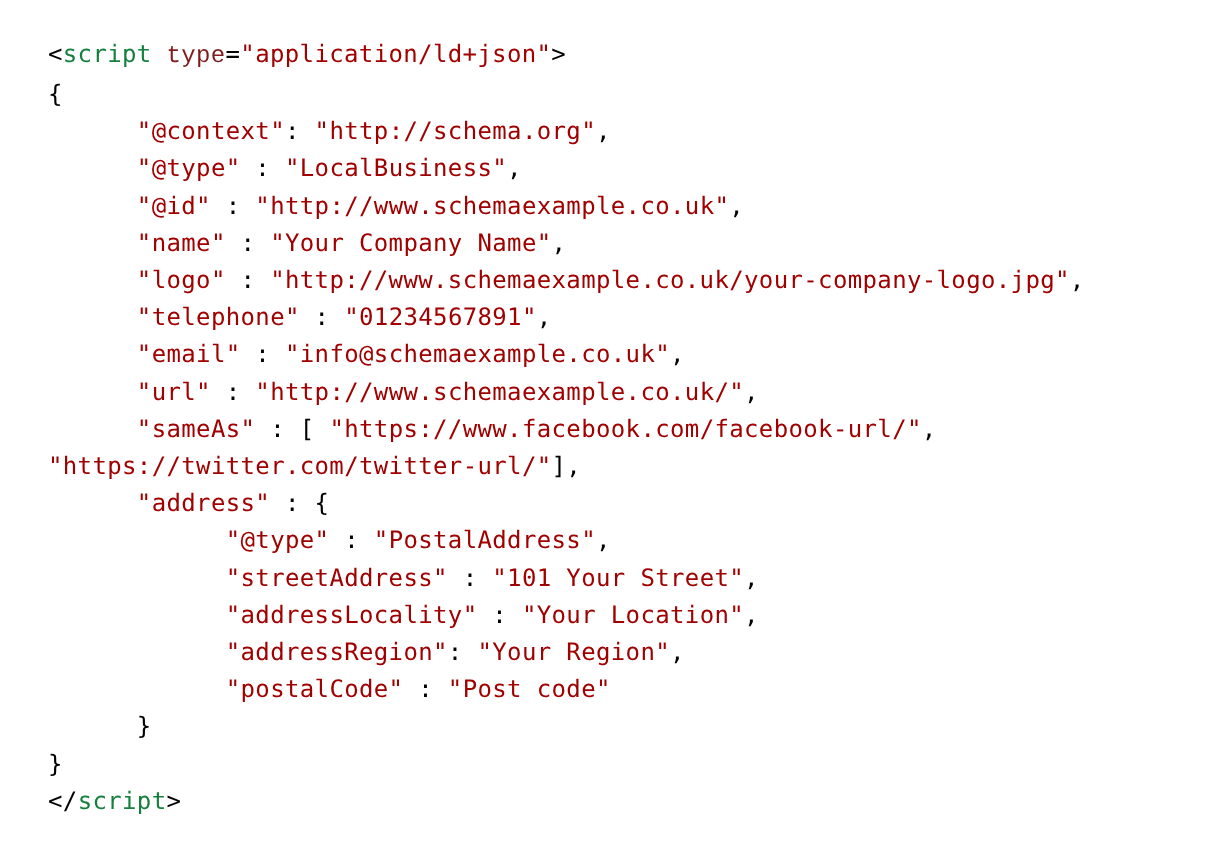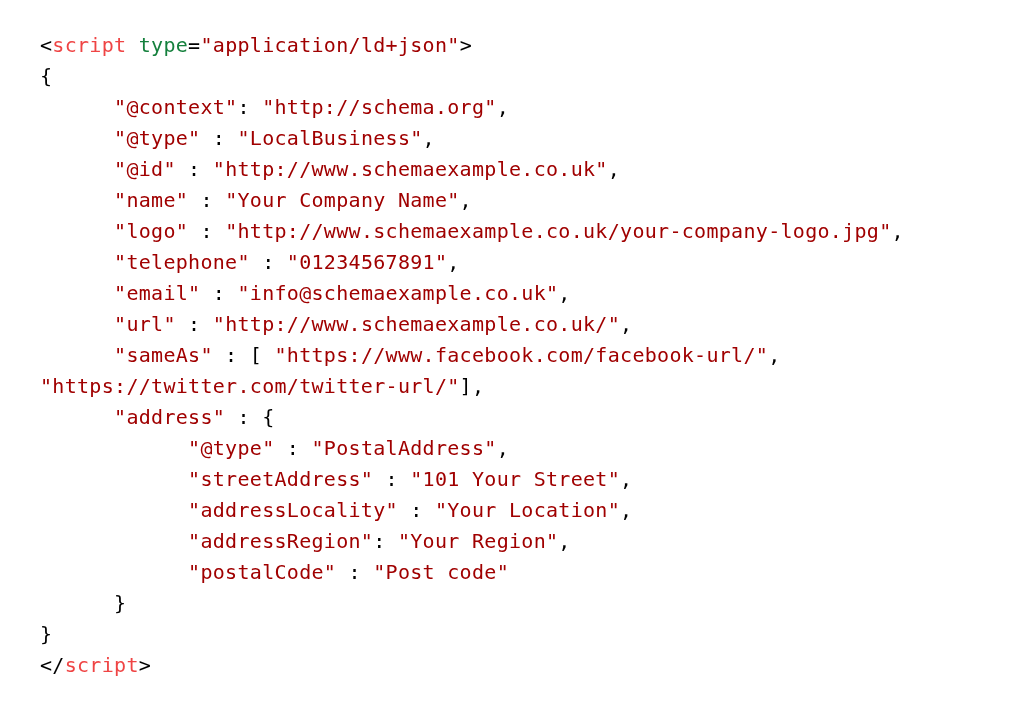--- a/index.html
+++ b/index.html
@@ -10,22 +10,22 @@
       line-height: 1.55;
       background: #ffffff;
       color: #000000;
       letter-spacing: 0.3px;
     }
     pre {
       margin: 0;
       white-space: pre-wrap;
       word-wrap: break-word;
     }
-    .tag { color: #ef4444; }
-    .attr { color: #15803d; }
+    .tag { color: #15803d; }
+    .attr { color: #7f1d1d; font-family: Liberation Mono, monospace; }
     .str { color: #a00000; }
     .punct { color: #000000; }
   </style>
 </head>
 <body>
 
 <pre><span class="punct">&lt;</span><span class="tag">script</span> <span class="attr">type</span><span class="punct">=</span><span class="str">"application/ld+json"</span><span class="punct">&gt;</span>
 <span class="punct">{</span>
 <span>      </span><span class="str">"@context"</span><span class="punct">:</span> <span class="str">"http://schema.org"</span><span class="punct">,</span>
 <span>      </span><span class="str">"@type"</span><span class="punct"> :</span> <span class="str">"LocalBusiness"</span><span class="punct">,</span>

